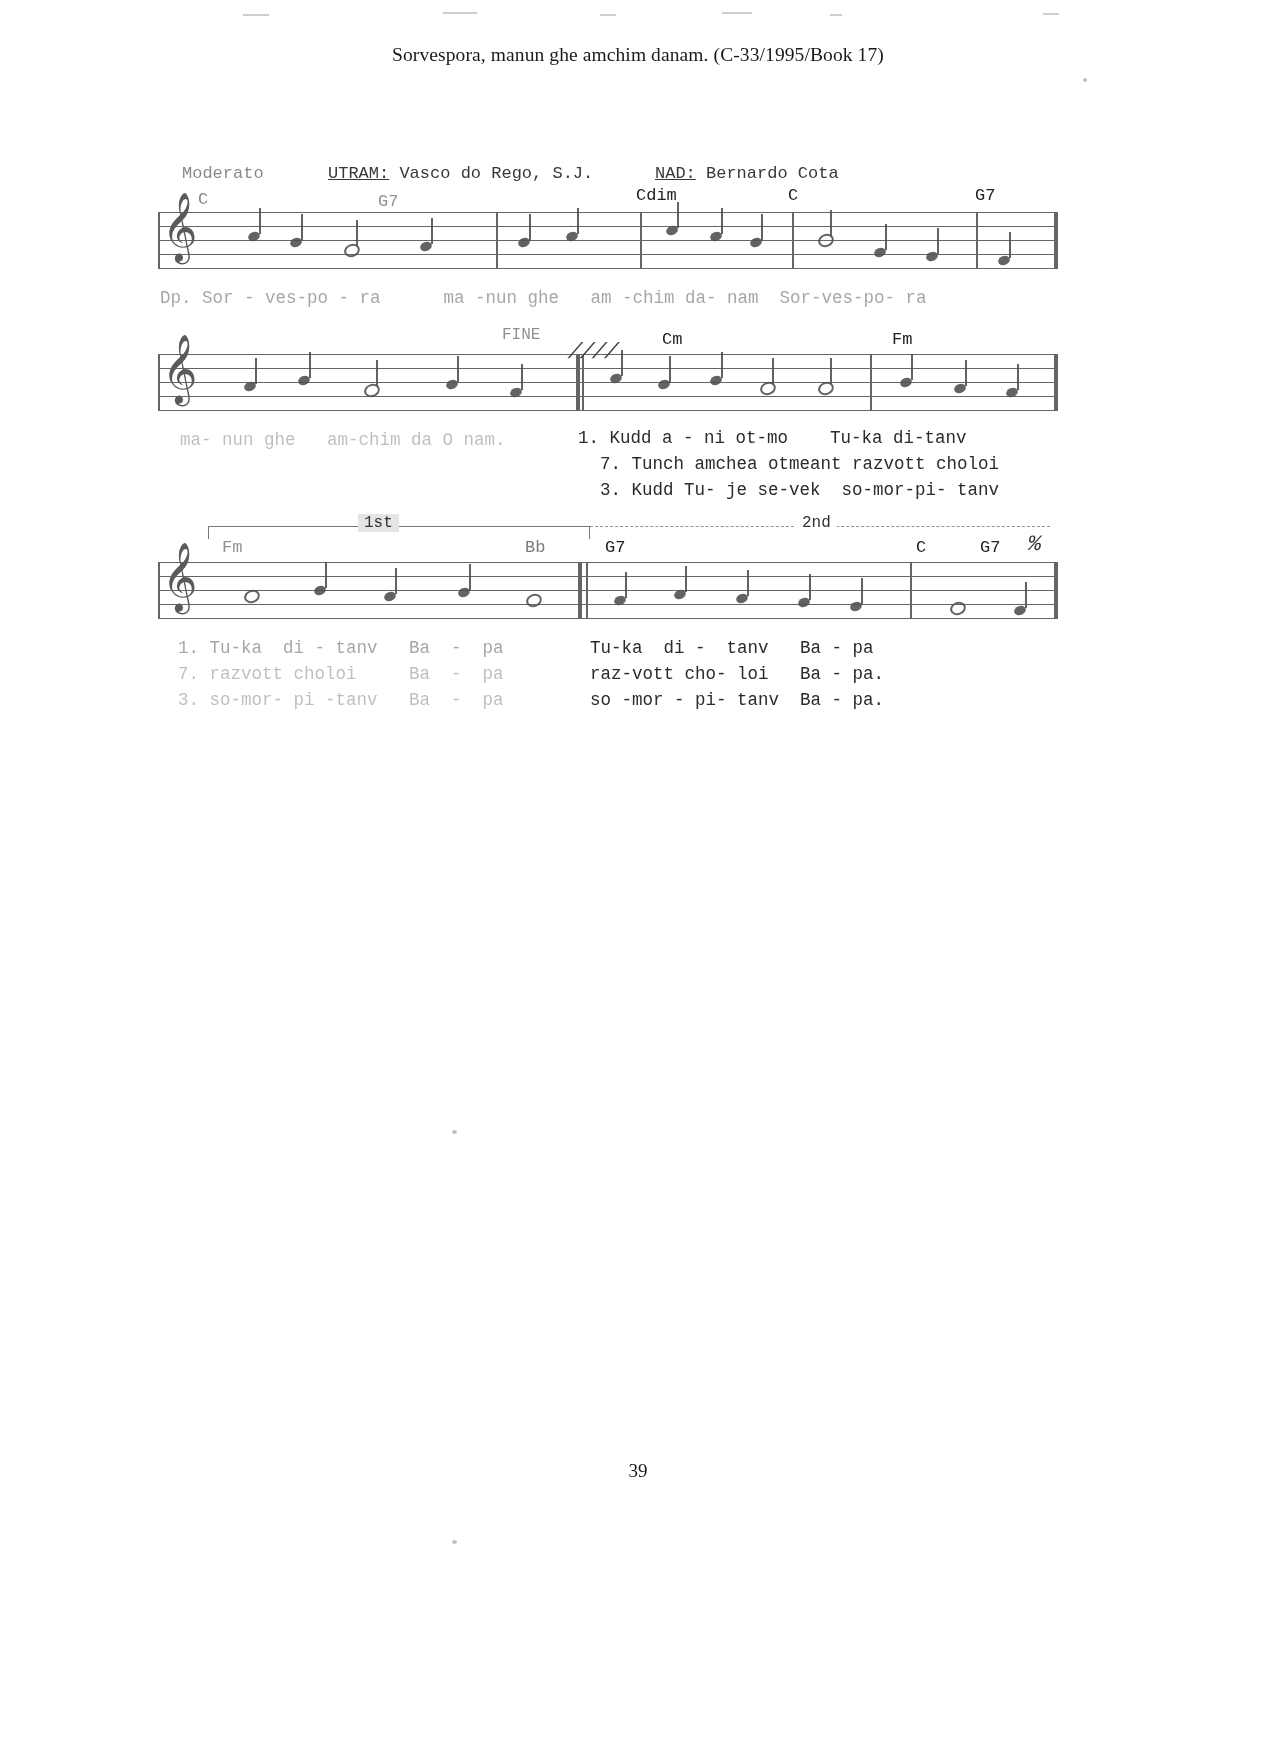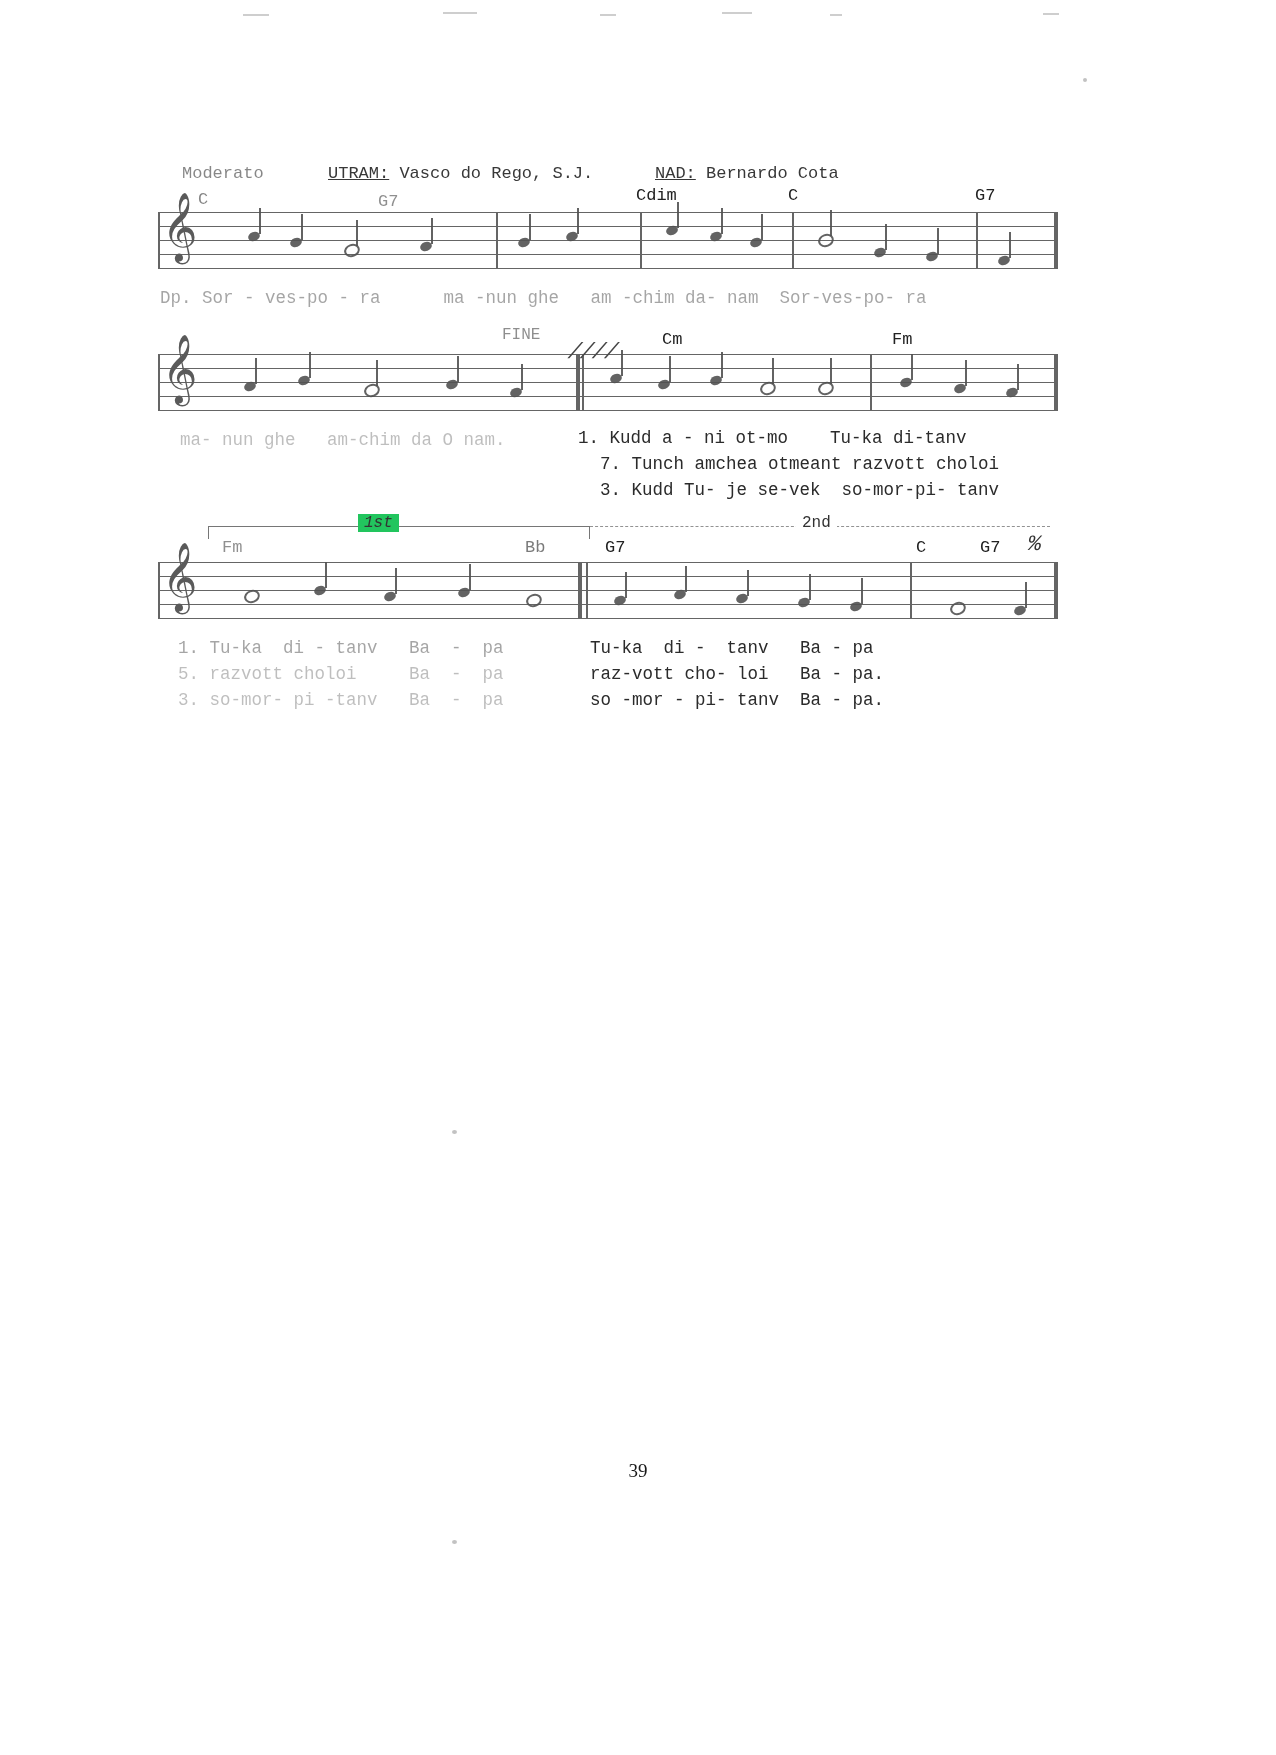--- a/index.html
+++ b/index.html
@@ -198,20 +198,21 @@
 <div class="scan-mark" style="left:443px; top:12px; width:34px;"></div>
 <div class="scan-mark" style="left:600px; top:14px; width:16px;"></div>
 <div class="scan-mark" style="left:722px; top:12px; width:30px;"></div>
 <div class="scan-mark" style="left:830px; top:14px; width:12px;"></div>
 <div class="scan-mark" style="left:1043px; top:13px; width:16px;"></div>
 <div class="speck" style="left:1083px; top:78px; width:4px; height:4px;"></div>
 <div class="speck" style="left:452px; top:1130px; width:5px; height:4px;"></div>
 <div class="speck" style="left:452px; top:1540px; width:5px; height:4px;"></div>
 
 <div class="doc-header">
+  <div class="line1">Sorvespora, manun ghe amchim danam. (C-33/1995/Book 17)</div>
 </div>
 
 <div class="score">
 
   <div class="system sys1">
 
     <div class="directive">
       <span class="tempo">Moderato</span>
       <span class="utram">
         <span class="ul">UTRAM:</span>
@@ -325,21 +326,21 @@
 
     <div class="lyrics vfaded" style="left:30px; top:100px;">ma- nun ghe   am-chim da O nam.</div>
     <div class="lyrics" style="left:428px; top:98px;">1. Kudd a - ni ot-mo    Tu-ka di-tanv</div>
     <div class="lyrics" style="left:450px; top:124px;">7. Tunch amchea otmeant razvott choloi</div>
     <div class="lyrics" style="left:450px; top:150px;">3. Kudd Tu- je se-vek  so-mor-pi- tanv</div>
   </div>
 
   <div class="system sys3">
 
     <div class="bracket" style="left:58px; top:6px; width:380px;"></div>
-    <div class="marking" style="left:208px; top:-6px; background:#22c55e; padding:0 6px;font-style:italic;">1st</div>
+    <div class="marking" style="left:208px; top:-6px; background:#e5e5e5; padding:0 6px;">1st</div>
     <div class="dashed-bracket" style="left:430px; top:6px; width:470px;"></div>
     <div class="marking" style="left:646px; top:-6px; background:#fff; padding:0 6px;">2nd</div>
 
     <div class="chord" style="left:72px; top:18px; opacity:.5;">Fm</div>
     <div class="chord" style="left:358px; top:18px; opacity:.6;margin-left:17px;">Bb</div>
     <div class="chord" style="left:455px; top:18px;">G7</div>
     <div class="chord" style="left:766px; top:18px;">C</div>
     <div class="chord" style="left:830px; top:18px;">G7</div>
     <div class="marking" style="left:878px; top:12px; font-size:22px; transform:skewX(-12deg);">%</div>
 
@@ -373,21 +374,21 @@
       <div class="notehead" style="left:640px; top:36px;"></div>
       <div class="stem" style="left:651px; top:12px;"></div>
       <div class="notehead" style="left:692px; top:40px;"></div>
       <div class="stem" style="left:703px; top:16px;"></div>
       <div class="notehead open" style="left:792px; top:40px;"></div>
       <div class="notehead" style="left:856px; top:44px;"></div>
       <div class="stem" style="left:867px; top:20px;"></div>
     </div>
 
     <div class="lyrics faded" style="left:28px; top:118px;">1. Tu-ka  di - tanv   Ba  -  pa</div>
-    <div class="lyrics vfaded" style="left:28px; top:144px;">5. razvott choloi     Ba  -  pa</div>
+    <div class="lyrics vfaded" style="left:28px; top:144px;">7. razvott choloi     Ba  -  pa</div>
     <div class="lyrics vfaded" style="left:28px; top:170px;">3. so-mor- pi -tanv   Ba  -  pa</div>
 
     <div class="lyrics" style="left:440px; top:118px;">Tu-ka  di -  tanv   Ba - pa</div>
     <div class="lyrics" style="left:440px; top:144px;">raz-vott cho- loi   Ba - pa.</div>
     <div class="lyrics" style="left:440px; top:170px;">so -mor - pi- tanv  Ba - pa.</div>
   </div>
 
 </div>
 
 <div class="page-number">39</div>

